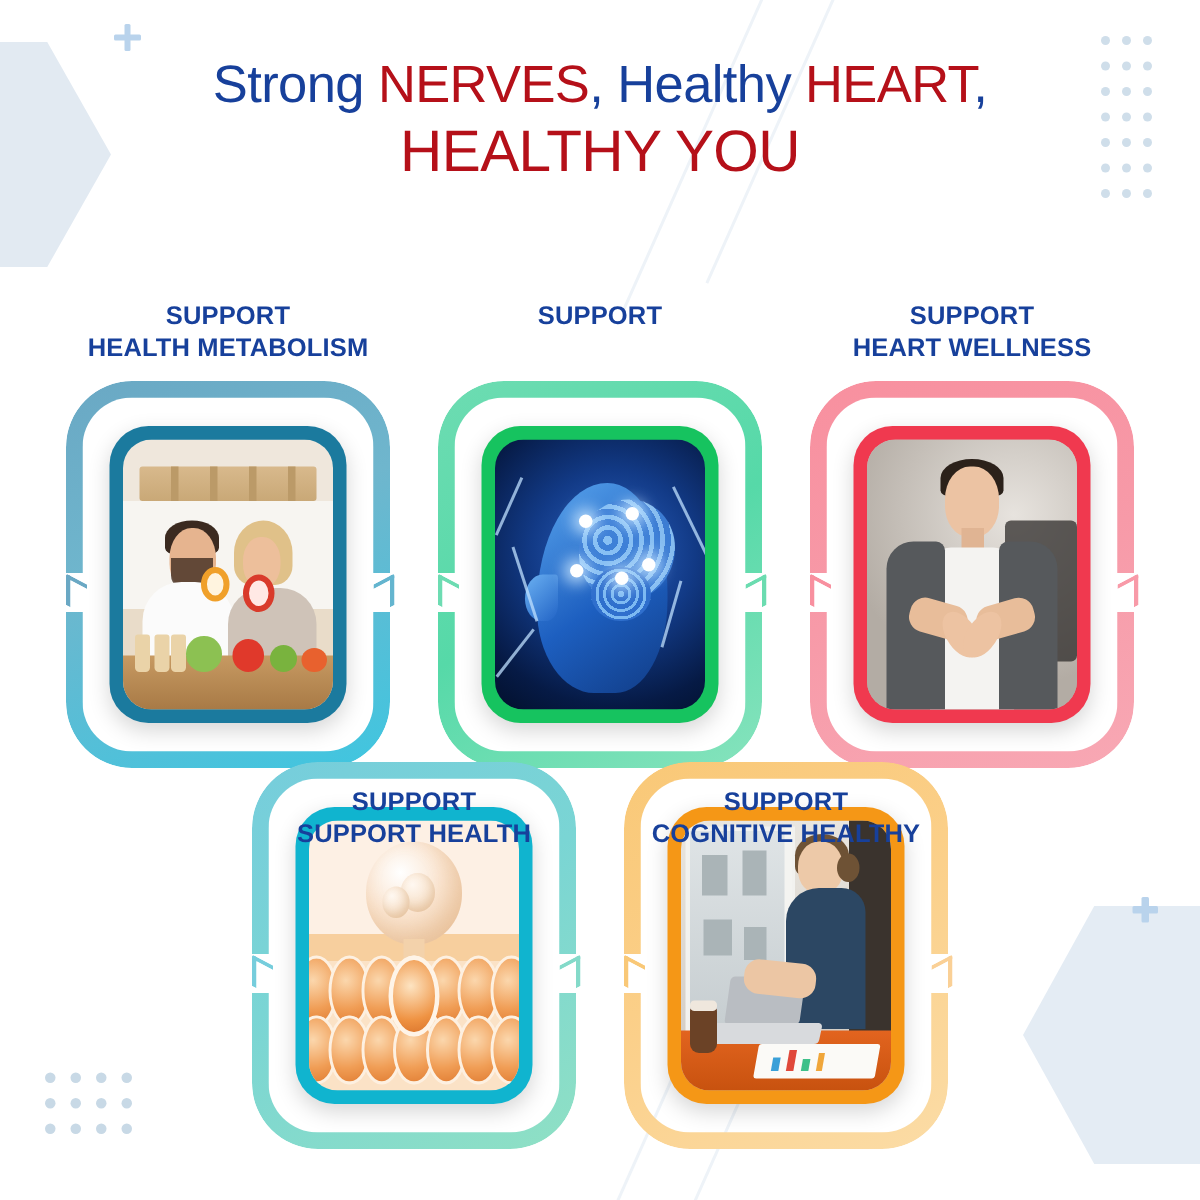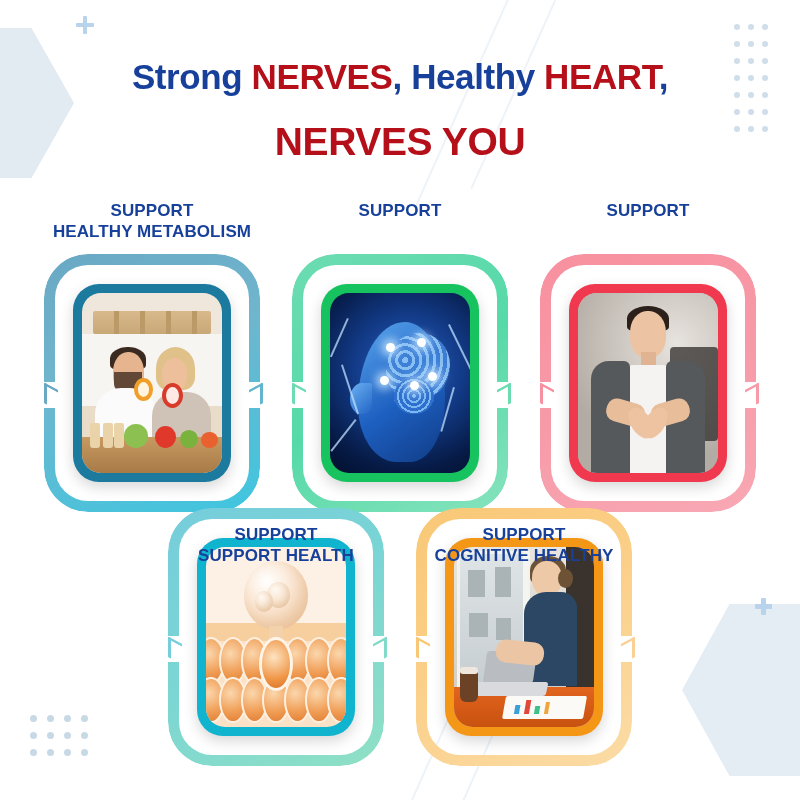--- a/index.html
+++ b/index.html
@@ -51,21 +51,21 @@
 
   .diag { position:absolute; background:#eef3f8; transform-origin:top left; }
   .diag1 { left:520px; top:-30px;  width:1.5px; height:260px; transform:rotate(24deg); }
   .diag2 { left:572px; top:-40px;  width:1.5px; height:250px; transform:rotate(24deg); }
   .diag3 { left:500px; top:600px;  width:1.5px; height:240px; transform:rotate(24deg); }
   .diag4 { left:556px; top:590px;  width:1.5px; height:250px; transform:rotate(24deg); }
 
   
   .header { position:absolute; left:0; top:36px; width:800px; text-align:center; z-index:5; }
   .title-line {
-    font-weight:bold; letter-spacing:-0.4px; white-space:nowrap;margin-top:20px;
+    font-weight:normal; letter-spacing:-0.4px; white-space:nowrap;
   }
   .title-line-1 { font-size:35px; line-height:42px; }
   .title-line-2 { font-size:39px; line-height:48px; }
   .t-blue { color:#17409b; }
   .t-red  { color:#b51019; }
 
   
   .board { position:absolute; left:0; top:196px; width:800px; height:600px; }
 
   .card { position:absolute; width:216px; }
@@ -344,29 +344,29 @@
     <i></i>
 </div>
 
 <div class="decor diag diag1"></div>
 <div class="decor diag diag2"></div>
 <div class="decor diag diag3"></div>
 <div class="decor diag diag4"></div>
 
 <div class="header">
   <div class="title-line title-line-1"><span class="t-blue">Strong </span><span class="t-red">NERVES</span><span class="t-blue">, </span><span class="t-blue">Healthy </span><span class="t-red">HEART</span><span class="t-blue">,</span></div>
-  <div class="title-line title-line-2 t-red">NERVES YOU</div>
+  <div class="title-line title-line-2 t-red">HEALTHY YOU</div>
 </div>
 
 <div class="board">
 
   <div class="card" style="left:44px; top:58px;">
     <div class="label label-top">
       <div>SUPPORT</div>
-      <div>HEALTHY METABOLISM</div>
+      <div>HEALTH METABOLISM</div>
     </div>
     <div class="frame" style="--trk:linear-gradient(160deg,#6aa8c4 0%, #6fb6cd 40%, #3fc6e0 100%);">
       <div class="notch notch-l" style="--notchc:#6aa8c4;"></div>
       <div class="notch notch-r" style="--notchc:#64b5cf;"></div>
     </div>
     <div class="inner" style="--inner:#1b7a9e;">
       <div class="photo">
         <div class="scene s-kitchen">
           <div class="shelf">
               <i style="left:18%"></i>
@@ -423,20 +423,21 @@
           <div class="bolt b4"></div>
             <div class="bolt b5"></div>
         </div>
       </div>
     </div>
   </div>
 
   <div class="card" style="left:540px; top:58px;">
     <div class="label label-top">
       <div>SUPPORT</div>
+      <div>HEART WELLNESS</div>
     </div>
     <div class="frame" style="--trk:linear-gradient(160deg,#f8909f 0%, #f79aa8 50%, #f8a8b4 100%);">
       <div class="notch notch-l" style="--notchc:#f8909f;"></div>
       <div class="notch notch-r" style="--notchc:#f89aa8;"></div>
     </div>
     <div class="inner" style="--inner:#f0394f;">
       <div class="photo">
         <div class="scene s-heart">
           <div class="bg-blur"></div>
             <div class="dark"></div>

